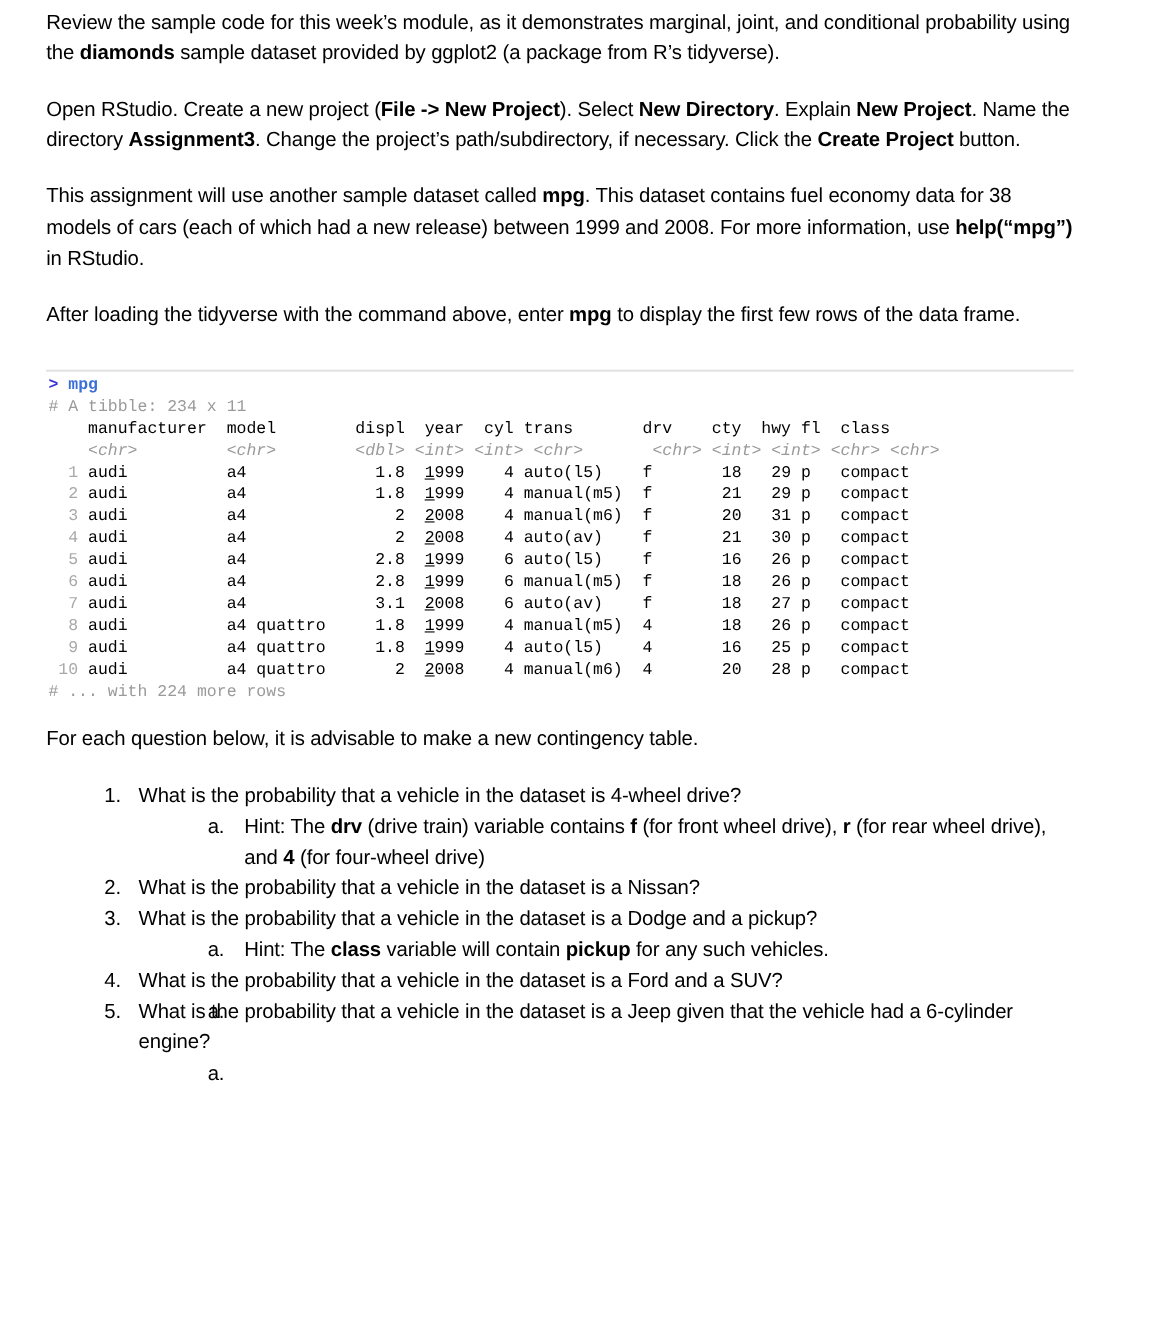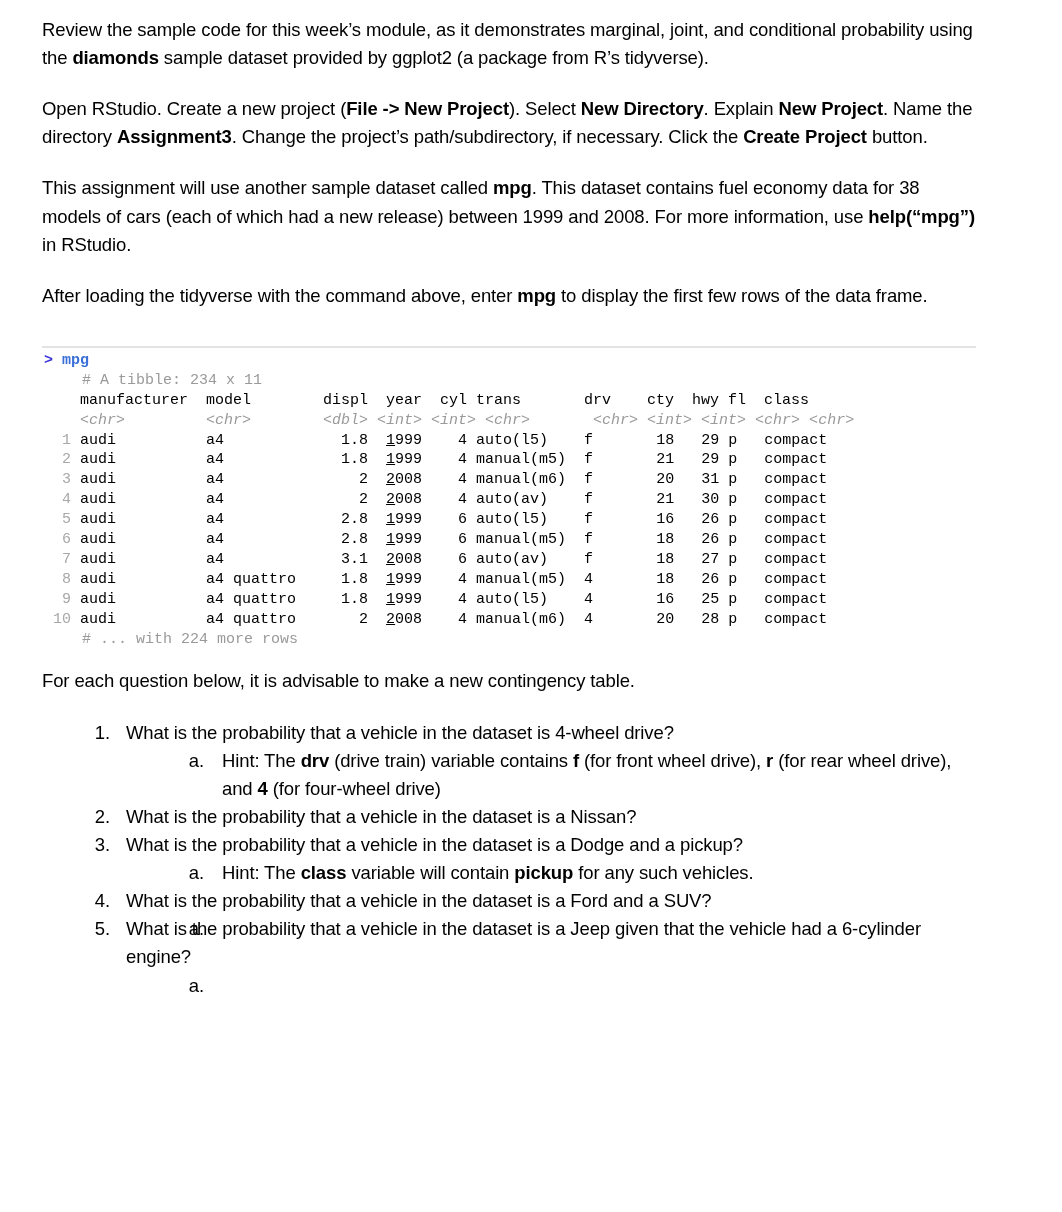--- a/index.html
+++ b/index.html
@@ -13,21 +13,21 @@
     height: 1212px;
     font-family: "Liberation Sans", "DejaVu Sans", sans-serif;
     color: #000000;
     overflow: hidden;
   }
   .page {
     position: relative;
     width: 1018px;
     height: 1212px;
     box-sizing: border-box;
-    padding: 16px 42px 0 42px;
+    padding: 6px 42px 0 42px;
   }
 
   
   .prose {
     font-size: 18.5px;
     line-height: 1.52;
     letter-spacing: -0.12px;
     margin: 0 0 23px 0;
     max-width: 958px;
   }
@@ -53,21 +53,21 @@
     font-family: "Liberation Mono", "DejaVu Sans Mono", monospace;
     font-size: 15px;
     line-height: 19.9px;
     white-space: pre;
     color: #000000;
     margin: 0 0 0 2px;
     letter-spacing: 0px;
   }
   .c-prompt { color: #3a36d6; font-weight: bold; }
   .c-cmd    { color: #3a6fd8; font-weight: bold; }
-  .c-meta   { color: #9a9a9a; margin-left: 38px; }
+  .c-meta   { color: #9a9a9a; }
   .c-type   { color: #9a9a9a; font-style: italic; }
   .c-rownum { color: #a8a8a8; }
   .c-under  { text-decoration: underline; }
 
   
   .qlist {
     margin: 0;
     padding: 0;
     list-style: none;
     font-size: 18.5px;

